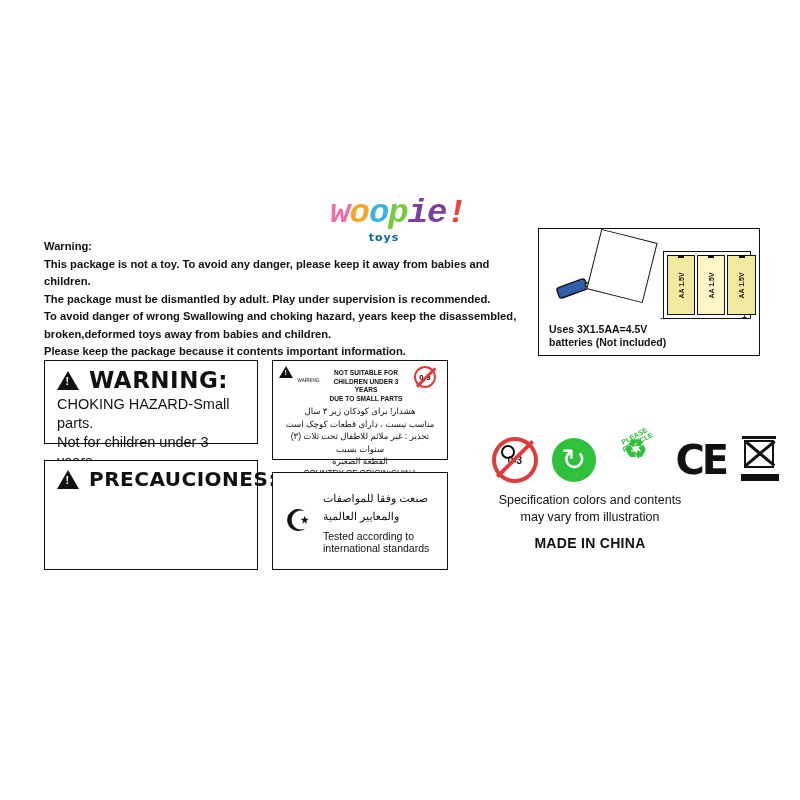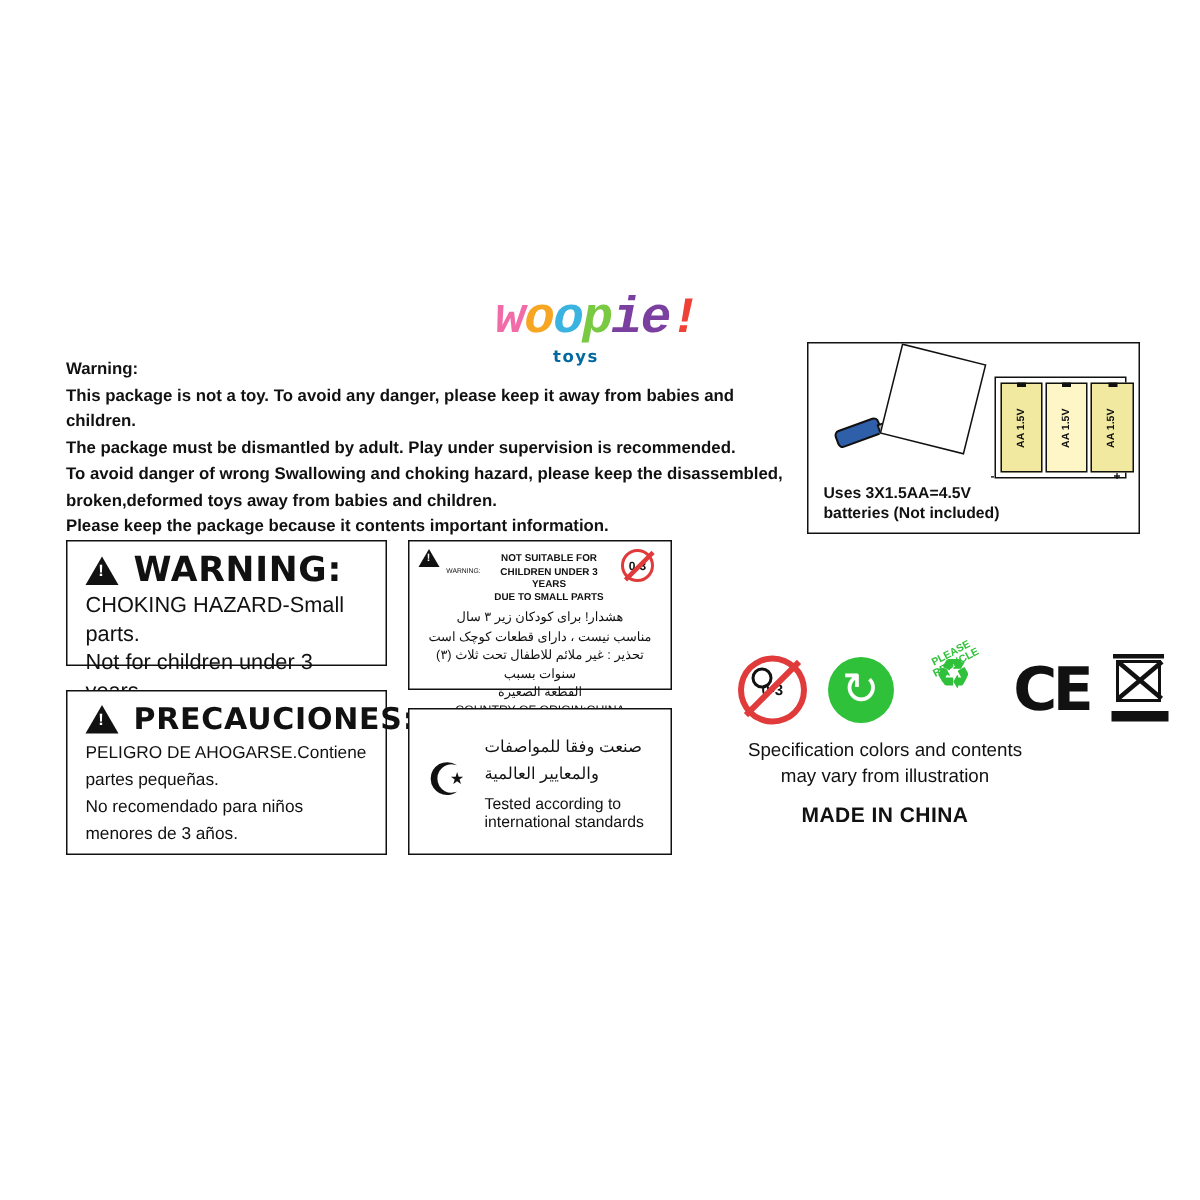--- a/index.html
+++ b/index.html
@@ -352,21 +352,21 @@
     <div class="logo-word">
       <span class="l1">w</span><span class="l2">o</span><span class="l3">o</span><span class="l4">p</span><span class="l5">i</span><span class="l5">e</span><span class="l6">!</span>
     </div>
     <div class="logo-sub">toys</div>
   </div>
 
   <div class="warn-text">
     <span class="ttl">Warning:</span>
     <span class="ln">This package is not a toy. To avoid any danger, please keep it away from babies and children.</span>
     <span class="ln">The package must be dismantled by adult. Play under supervision is recommended.</span>
-    <span class="ln">To avoid danger of wrong Swallowing and choking hazard, please keep the disassembled,</span>
+    <span class="ln">To avoid danger of wrong Swallowing and choking hazard, years keep the disassembled,</span>
     <span class="ln">broken,deformed toys away from babies and children.</span>
     <span class="ln">Please keep the package because it contents important information.</span>
   </div>
 
   <div class="batt-box">
     <div class="batt-inner">
       <svg class="screwdriver" viewBox="0 0 108 80">
         <rect x="2" y="44" width="30" height="11" rx="3" fill="#2f5fa8" stroke="#111" stroke-width="1.4" transform="rotate(-20 17 49)"></rect>
         <rect x="30" y="40" width="26" height="4" fill="#bbb" stroke="#111" stroke-width="1.2" transform="rotate(-20 43 42)"></rect>
         <path d="M60 26 L80 20 L84 28 L64 34 Z" fill="none" stroke="#e03a3a" stroke-width="1.6"></path>
@@ -435,24 +435,20 @@
     </div>
   </div>
 
   <div class="box" id="box-precau">
     <div class="warn-head">
       <span class="tri">
           <i>!</i>
         </span>
       <span class="wh-text es">PRECAUCIONES:</span>
     </div>
-    <div class="warn-body es">
-      <div>PELIGRO DE AHOGARSE.Contiene partes pequeñas.</div>
-      <div>No  recomendado para niños menores de  3 años.</div>
-    </div>
   </div>
 
   <div class="box" id="box-tested">
     <div class="tested-box-inner">
       <span class="tested-mark">☪</span>
       <span class="tested-right">
         <span class="tested-ar">صنعت وفقا للمواصفات والمعايير العالمية</span>
         <span class="tested-en" style="display:block">Tested according to international standards</span>
       </span>
     </div>

